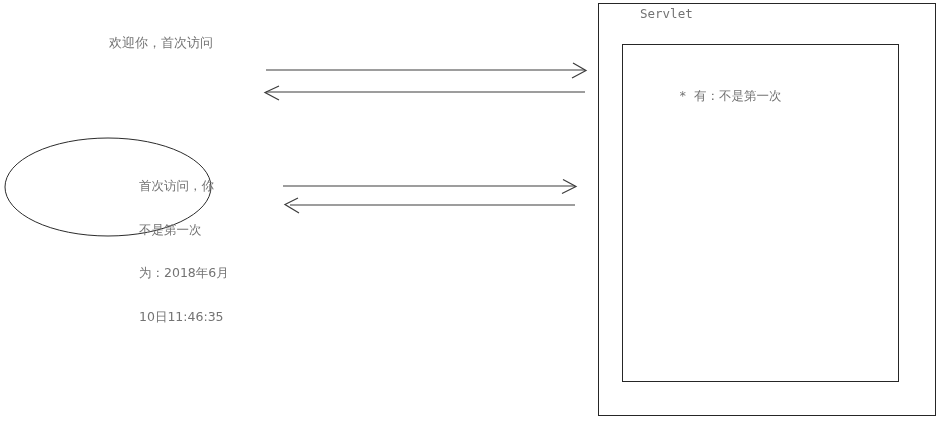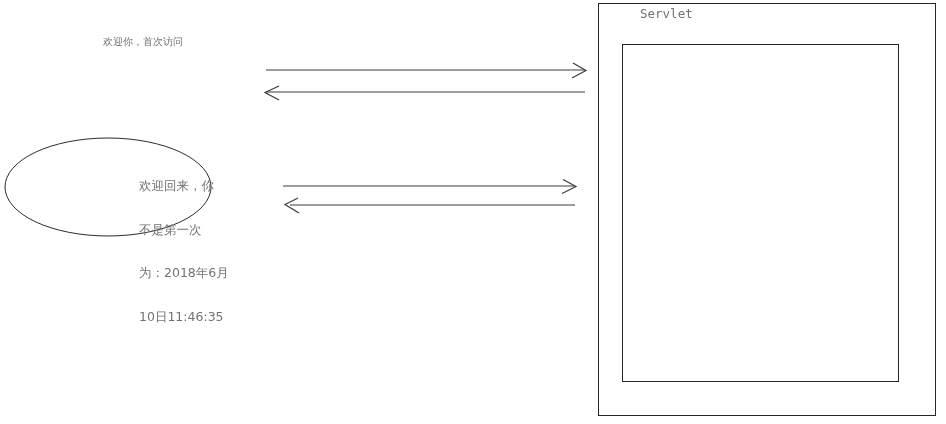--- a/index.html
+++ b/index.html
@@ -23,23 +23,23 @@
     height: 424px;
   }
   .txt {
     position: absolute;
     white-space: pre;
     color: #737373;
     line-height: 1.15;
   }
   
   #first-visit-text {
-    left: 103px;
+    left: 109px;
     top: 36px;
-    font-size: 10px;
+    font-size: 13px;
     font-family: "DejaVu Sans", sans-serif;
   }
   
   #return-visit-text {
     left: 139px;
     top: 150px;
     font-size: 12.5px;
     line-height: 14.5px;
     font-family: "DejaVu Sans", sans-serif;
   }
@@ -94,23 +94,24 @@
 
   <g stroke="#3c3c3c" stroke-width="1.2" fill="none">
     <line x1="290" y1="205" x2="575" y2="205"></line>
     <polyline points="299,213 285,204.5 298,198"></polyline>
   </g>
 </svg>
 
 <div class="txt" id="first-visit-text">欢迎你，首次访问</div>
 
 <div class="txt" id="return-visit-text">
-  <div>欢迎回来，你</div>
+  <div>首次访问，你</div>
   <div>不是第一次</div>
   <div>为：2018年6月</div>
   <div>10日11:46:35</div>
 </div>
 
 <div class="txt" id="servlet-title">Servlet</div>
 
 <div class="txt" id="servlet-logic-block">
+  <div class="indent">* 有：不是第一次</div>
   <span class="gap"></span>
 </div>
 
 </body></html>

